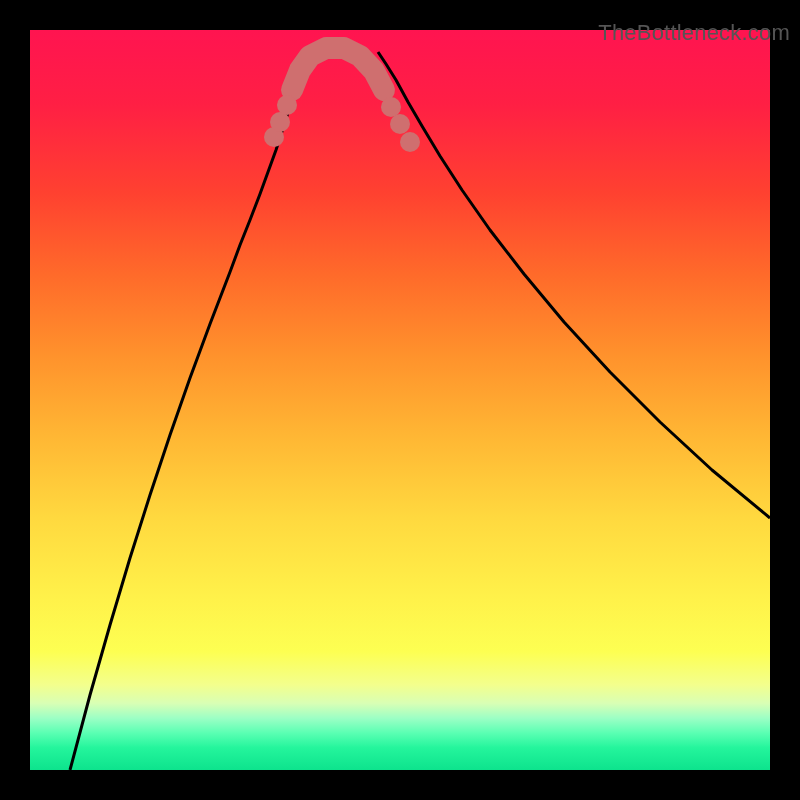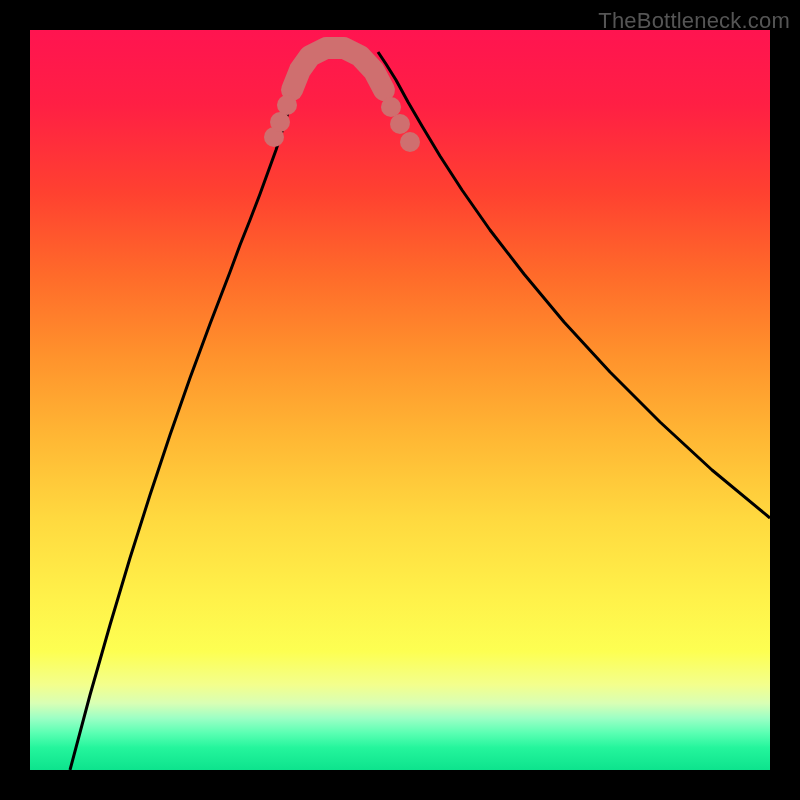--- a/index.html
+++ b/index.html
@@ -38,21 +38,21 @@
       #f3ff8d 88.5%,
       #d8ffb5 91%,
       #9cffc5 93%,
       #5affb3 95%,
       #24f59c 97%,
       #0de38d 100%
     );
   }
   .watermark {
     position: absolute;
-    top: 8px;
+    top: 20px;
     right: 10px;
     font-family: Arial, Helvetica, sans-serif;
     font-size: 22px;
     color: #555;
     letter-spacing: 0.2px;
     user-select: none;
   }
   svg.curves {
     position: absolute;
     left: 0;

